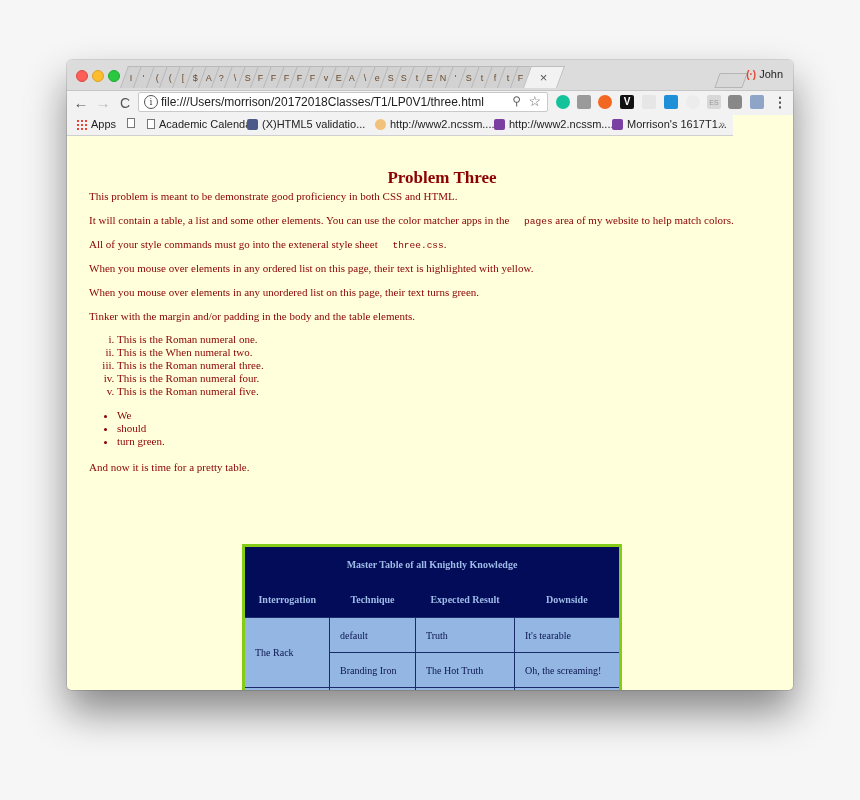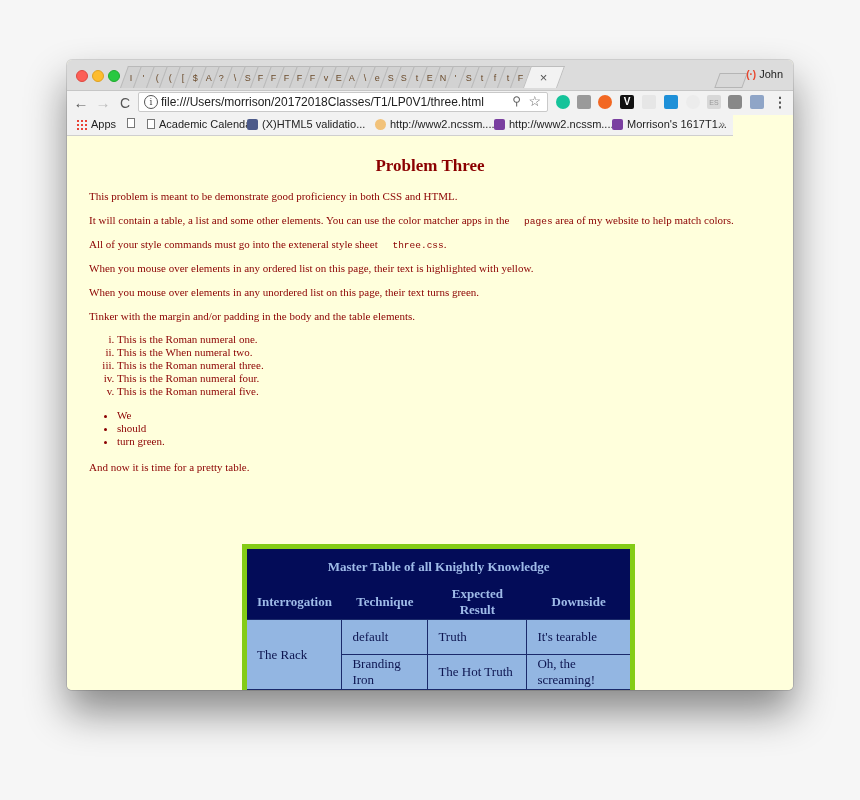--- a/index.html
+++ b/index.html
@@ -82,37 +82,37 @@
   .ico.val { background:#4c5a8a; border-radius:2px; }
   .ico.gear { background:#f2c27a; border-radius:50%; }
   .ico.purple { background:#7a3fa0; border-radius:2px; }
   .bm-more { position:absolute; right:8px; top:3px; color:#666; font-size:11px; }
   
   .content {
     position:absolute; left:0; top:76px; width:726px; height:554px; background:#ffffdc;
     font-family: "Liberation Serif", serif; color:#8b0000; font-size:11px;
   }
   .content h1 {
-    position:absolute; left:0; width:726px; top:20px; margin:0; text-align:center;
+    position:absolute; left:0; width:726px; top:20px; margin:12px; text-align:center;
     font-size:17px; font-weight:bold; color:#8b0000;
   }
   .para { position:absolute; left:22px; margin:0; white-space:nowrap; }
   code { font-family:"Liberation Mono", monospace; font-size:9.5px;padding-left:12px; }
   ol.roman {
     position:absolute; left:22px; top:197px; margin:0; padding-left:28px;
     list-style-type: lower-roman; line-height:13px;
   }
   ul.bullets {
     position:absolute; left:22px; top:273px; margin:0; padding-left:28px; line-height:13px;
     list-style-type: disc;
   }
   table.knight {
     position:absolute; left:175px; top:408px; border-collapse:collapse;
-    font-family:"Liberation Serif", serif; font-size:13px;
-    border:5px solid #84cc16;
+    font-family:"Liberation Serif", serif; font-size:10px;
+    border:3px solid #84cc16;
   }
   table.knight th {
     background:#030c58; color:#9fbbe8; font-weight:bold; padding:0 10px; height:35px;
   }
   table.knight td {
     background:#93b6e2; color:#0d1550; border:1px solid #1b2a6b; padding:0 10px; height:34px;
     text-align:left;
   }
   table.knight col.c1 { width:86px; }
   table.knight col.c2 { width:86px; }

